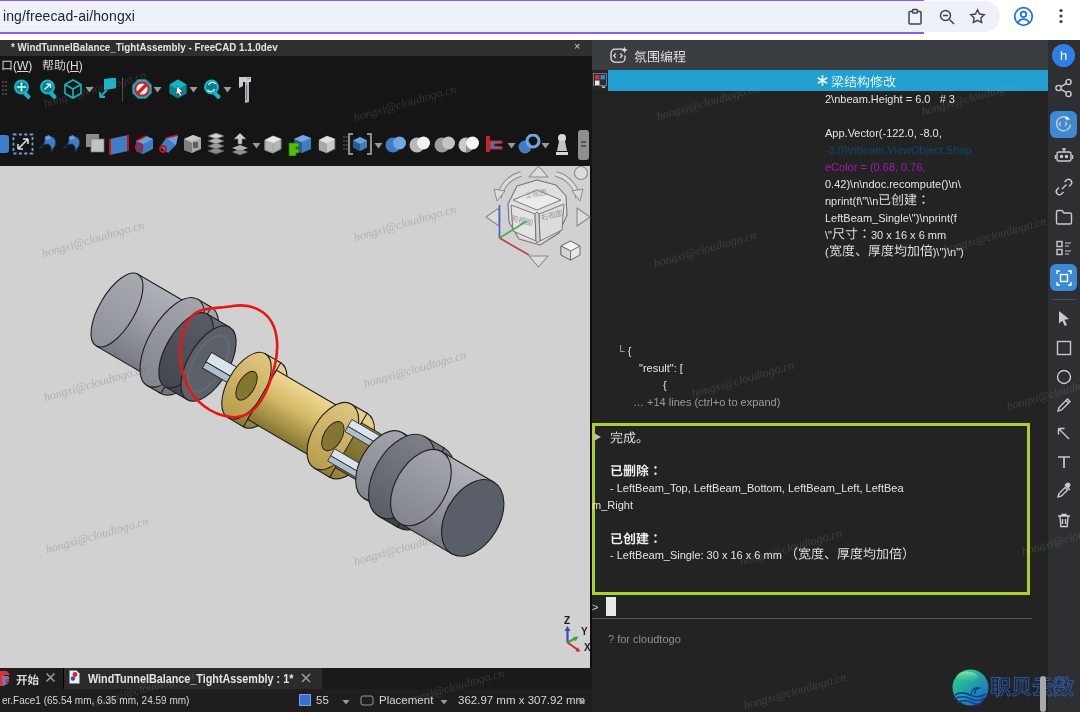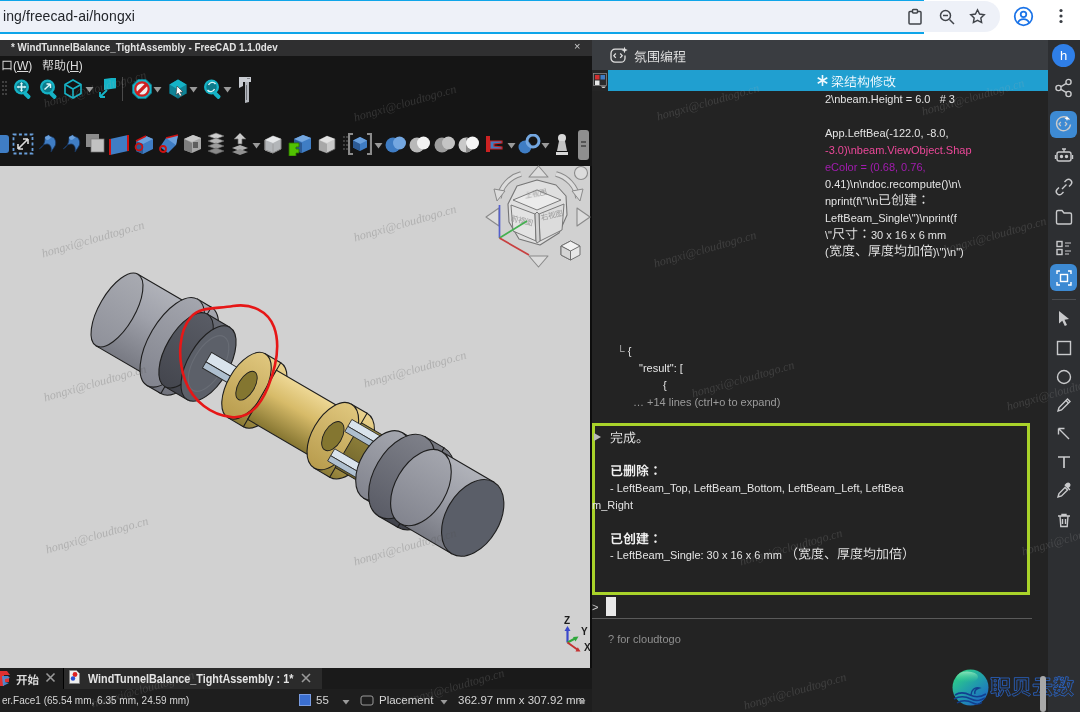--- a/index.html
+++ b/index.html
@@ -95,24 +95,24 @@
     <div class="a" style="left:831px;top:73px;"><svg width="65" height="14.3" viewBox="0 0 65 14.3" style="display:inline-block;vertical-align:-2px;">
         <g fill="#eef8fd" transform="translate(0,11.44) scale(0.013,-0.013)">
           <use href="#r6881" x="0"></use>
           <use href="#r7ed3" x="1000"></use>
           <use href="#r6784" x="2000"></use>
           <use href="#r4fee" x="3000"></use>
           <use href="#r6539" x="4000"></use>
         </g>
       </svg></div>
     <div class="a mono" style="left:825px;top:91px;color:#e4e4e4">2\nbeam.Height = 6.0   # 3</div>
-    <div class="a mono" style="left:825px;top:125px;color:#e4e4e4">App.LeftBea(-122.0, -8.0,</div>
-    <div class="a mono" style="left:825px;top:142px;color:#ec4899">-3.0)\nbeam.ViewObject.Shap</div>
+    <div class="a mono" style="left:825px;top:125px;color:#e4e4e4">App.Vector(-122.0, -8.0,</div>
+    <div class="a mono" style="left:825px;top:142px;color:#0c4a6e">-3.0)\nbeam.ViewObject.Shap</div>
     <div class="a mono" style="left:825px;top:159px;color:#a21caf">eColor = (0.68, 0.76,</div>
-    <div class="a mono" style="left:825px;top:176px;color:#e4e4e4">0.41)\n\ndoc.recompute()\n\</div>
+    <div class="a mono" style="left:825px;top:176px;color:#e4e4e4">0.42)\n\ndoc.recompute()\n\</div>
     <div class="a mono" style="left:825px;top:193px;color:#e4e4e4">nprint(f\"\\n<svg width="52" height="14.3" viewBox="0 0 52 14.3" style="display:inline-block;vertical-align:-2px;">
         <g fill="#e4e4e4" transform="translate(0,11.44) scale(0.013,-0.013)">
           <use href="#r5df2" x="0"></use>
           <use href="#r521b" x="1000"></use>
           <use href="#r5efa" x="2000"></use>
           <use href="#rff1a" x="3000"></use>
         </g>
       </svg></div>
     <div class="a mono" style="left:825px;top:210px;color:#e4e4e4">LeftBeam_Single\")\nprint(f</div>
     <div class="a mono" style="left:825px;top:227px;color:#e4e4e4">\"<svg width="39" height="14.3" viewBox="0 0 39 14.3" style="display:inline-block;vertical-align:-2px;">
@@ -179,21 +179,21 @@
           <use href="#r52a0" x="7000"></use>
           <use href="#r500d" x="8000"></use>
           <use href="#rff09" x="9000"></use>
         </g>
       </svg></div>
     <div class="a mono" style="left:592px;top:599px;color:#d0d0d0">&gt;</div>
     <div class="a" style="left:606px;top:597px;width:10px;height:19px;background:#e8e8e8"></div>
     <div class="a" style="left:592px;top:618px;width:440px;height:1px;background:#5a5a5a"></div>
     <div class="a mono" style="left:608px;top:631px;color:#8f8f8f">? for cloudtogo</div>
     <div class="a" style="left:0;top:34px;width:1080px;height:6px;background:#fff"></div>
-    <div class="a" style="left:0;top:0;width:924px;height:34px;background:#0ea5e9">
+    <div class="a" style="left:0;top:0;width:924px;height:34px;background:#8b5cf6">
       <div class="a" style="left:-20px;top:1px;width:1020px;height:31px;background:#eef1f8;border-radius:16px"></div>
       <div class="a" style="left:3px;top:8px;font-size:14px;color:#23262b;letter-spacing:.1px">ing/freecad-ai/hongxi</div>
       <svg class="a" style="left:906px;top:8px" width="18" height="18" viewBox="0 0 18 18" fill="none" stroke="#40444a" stroke-width="1.5">
       <rect x="3" y="3.5" width="12" height="12.5" rx="1"></rect>
         <rect x="6.5" y="1.5" width="5" height="3.4" rx="0.8" fill="#eef1f8"></rect>
       </svg>
       <svg class="a" style="left:938px;top:8px" width="18" height="18" viewBox="0 0 18 18" fill="none" stroke="#40444a" stroke-width="1.5">
       <circle cx="7.5" cy="7.5" r="5"></circle>
         <line x1="11.5" y1="11.5" x2="16" y2="16"></line>
         <line x1="5" y1="7.5" x2="10" y2="7.5"></line>

